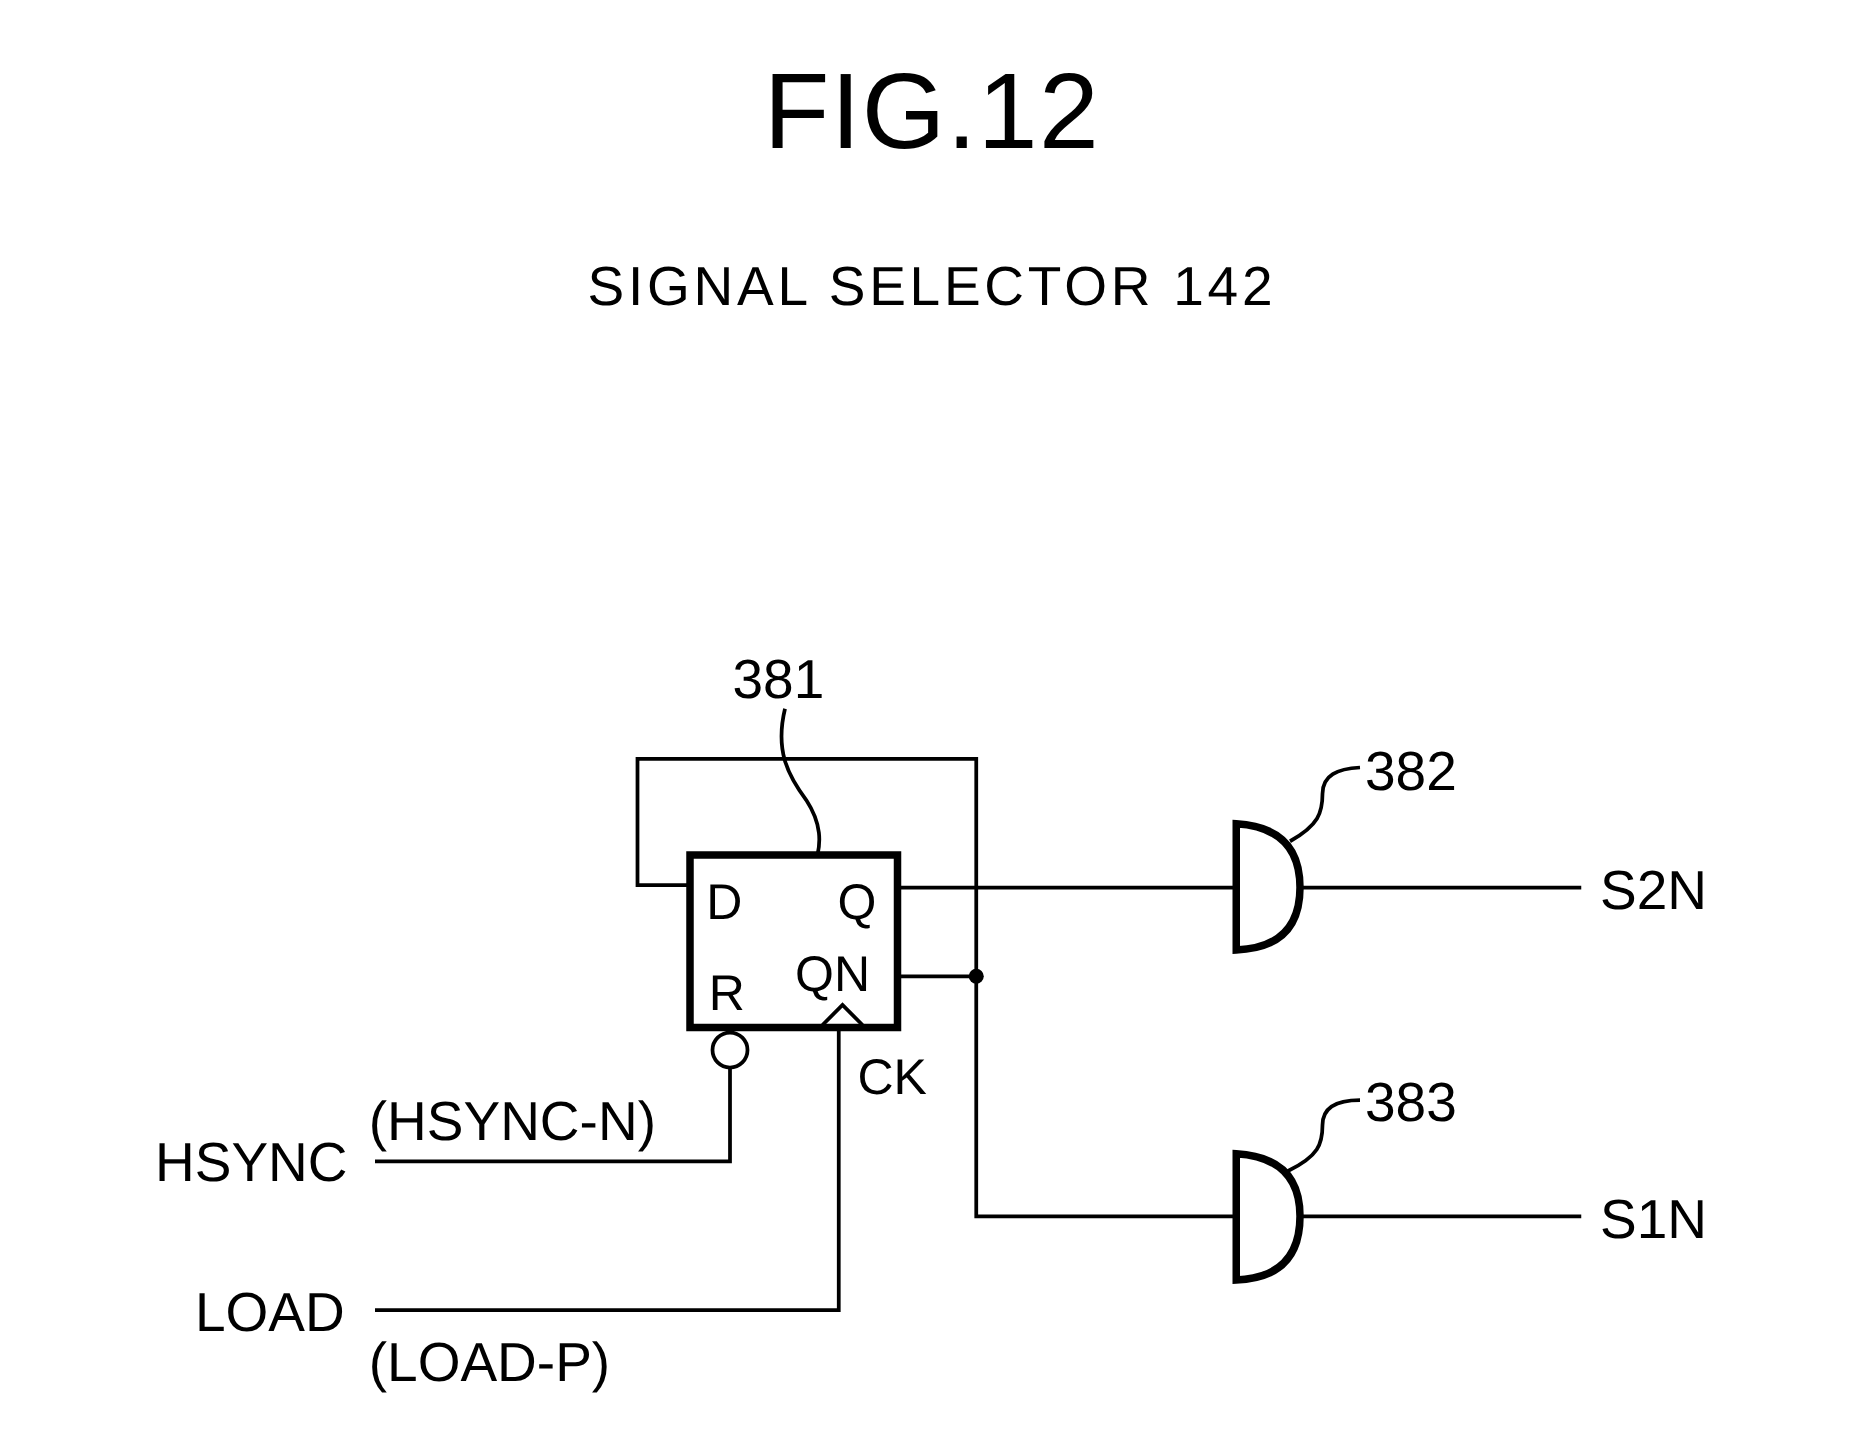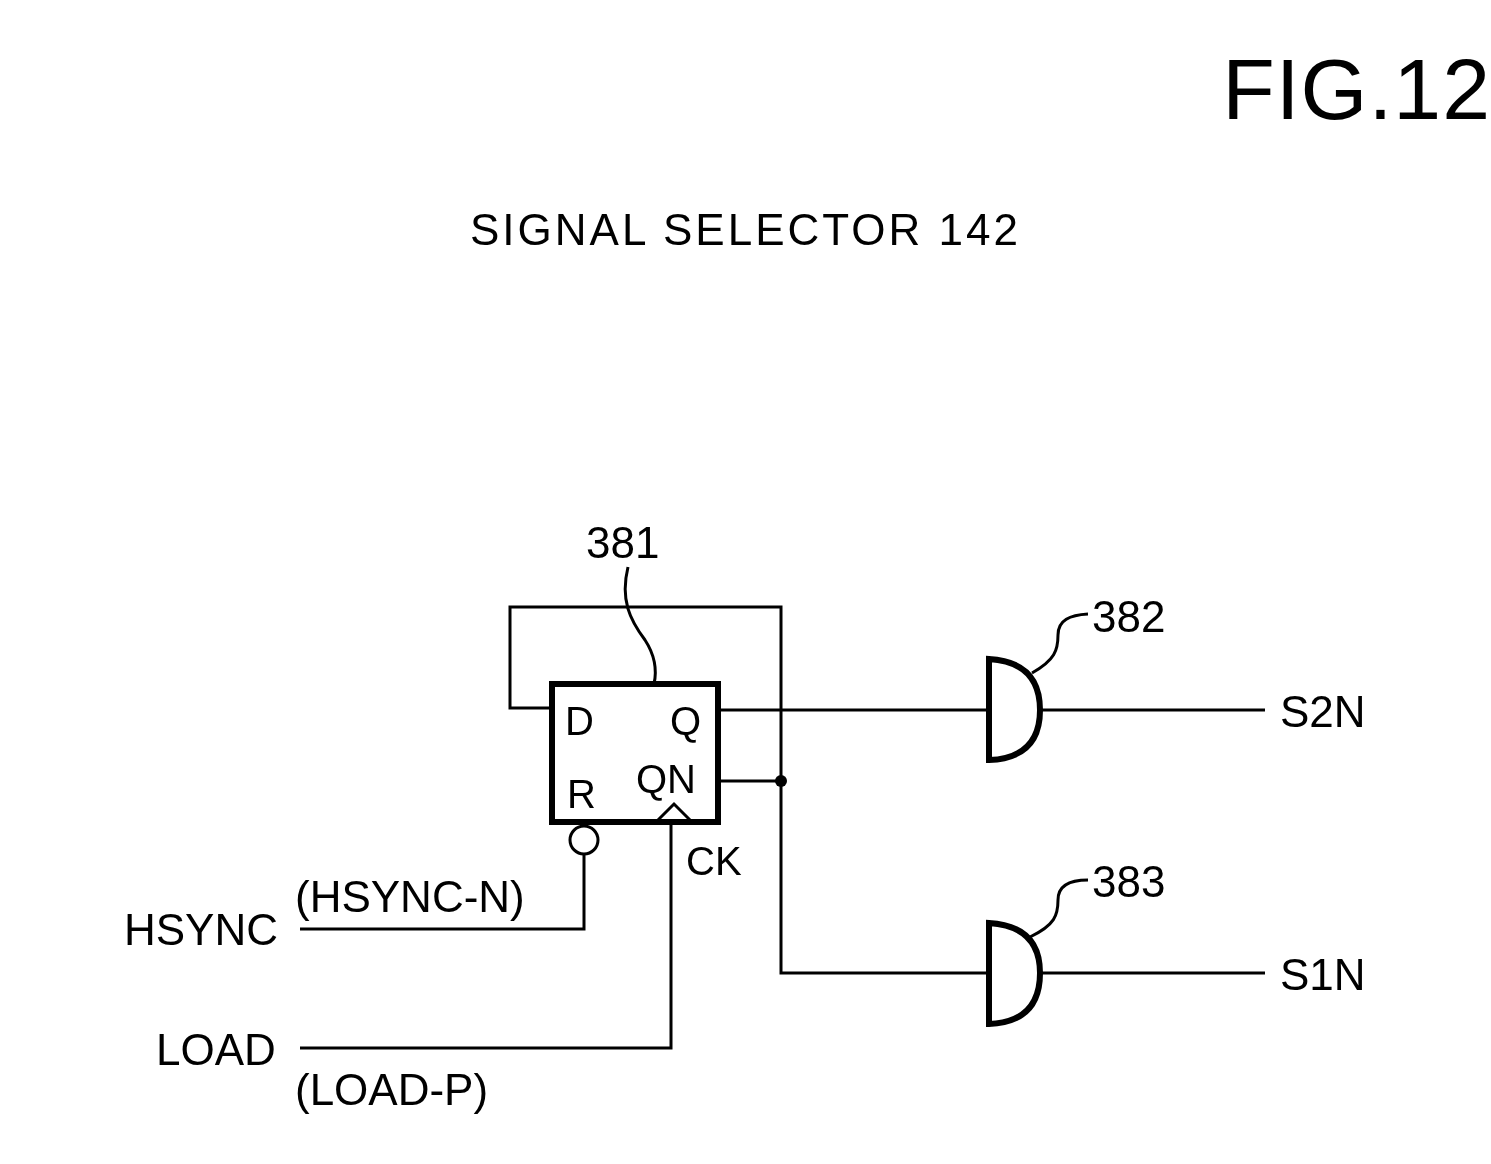--- a/index.html
+++ b/index.html
@@ -1,17 +1,17 @@
 <!DOCTYPE html>
 <html><head>
 <meta charset="utf-8">
 <style>
   html, body { margin:0; padding:0; background:#ffffff; }
   body { width:1491px; height:1164px; position:relative; overflow:hidden; font-family:"Liberation Sans", sans-serif; color:#000; }
-  .fig-title { position:absolute; left:0; width:1491px; top:40px; text-align:right; font-size:86px; letter-spacing:1px; }
+  .fig-title { position:absolute; left:0; width:1491px; top:40px; text-align:center; font-size:86px; letter-spacing:1px; }
   .subtitle { position:absolute; left:0; width:1491px; top:205px; text-align:center; font-size:44px; letter-spacing:3px; }
   svg { position:absolute; left:0; top:0; }
   svg text { font-family:"Liberation Sans", sans-serif; fill:#000; }
   .wire { stroke:#000; stroke-width:3; fill:none; }
   .thick { stroke:#000; stroke-width:6; fill:none; }
   .leader { stroke:#000; stroke-width:3; fill:none; }
 </style>
 </head>
 <body>
 

